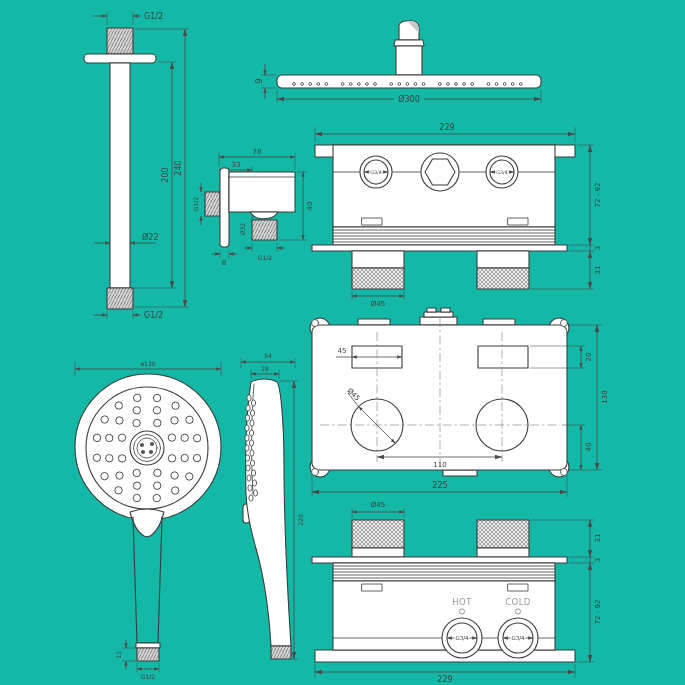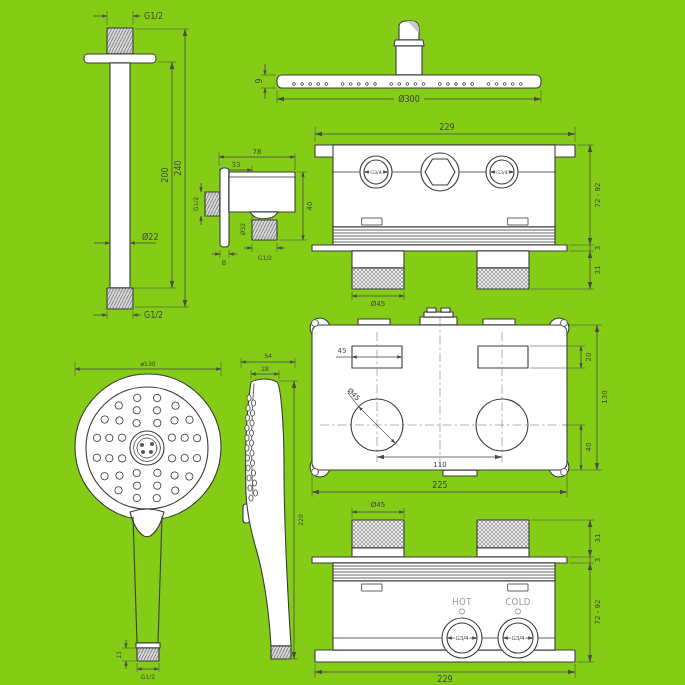--- a/index.html
+++ b/index.html
@@ -1,16 +1,16 @@
 <!DOCTYPE html>
 <html><head>
 <meta charset="utf-8">
 <style>
   html,body{margin:0;padding:0;background:#fff}
-  #sheet{width:685px;height:685px;background:#84cc16;position:relative;overflow:hidden}
+  #sheet{width:685px;height:685px;background:#14b8a6;position:relative;overflow:hidden}
   svg{display:block}
   
   .s{stroke:#3c3c3c;stroke-width:1.1;stroke-linejoin:round;stroke-linecap:round}
   .s8{stroke-width:.8}
   .f{fill:#fff}
   .n{fill:none}
   .d{stroke:#4a4a4a;stroke-width:.8;fill:none}
   .e{stroke:#4a4a4a;stroke-width:.55;fill:none}
   .cl{stroke:#8f8f8f;stroke-width:.7;fill:none;stroke-dasharray:9 3 2.5 3}
   text{font-family:"DejaVu Sans","Liberation Sans",sans-serif;fill:#3f3f3f;stroke:none}

